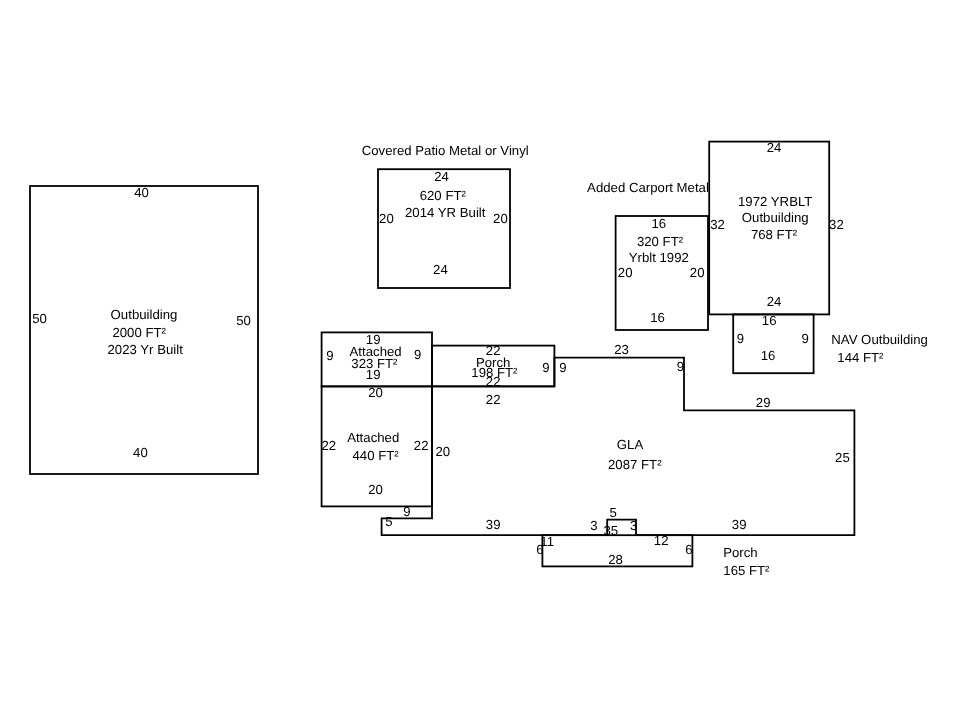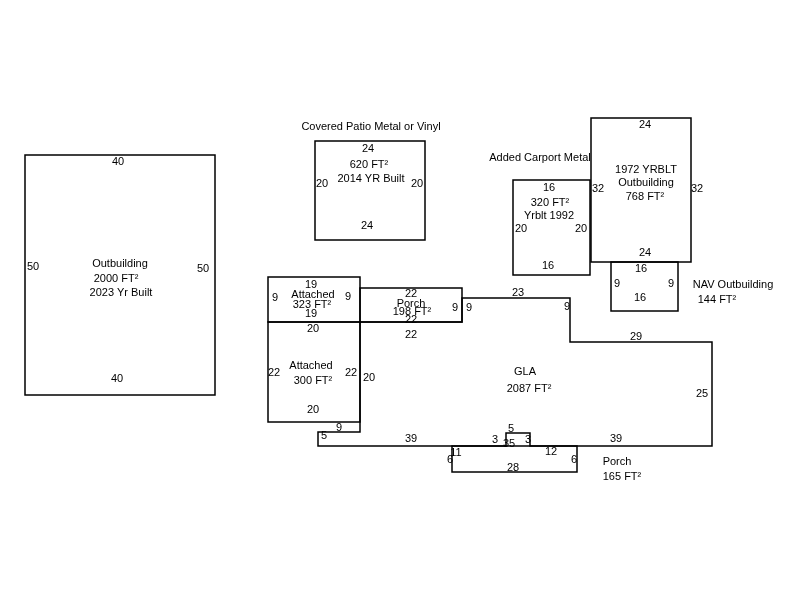--- a/index.html
+++ b/index.html
@@ -92,30 +92,30 @@
   <span class="lbl" style="left:412px;top:311px">198 FT²</span>
   <span class="lbl" style="left:455px;top:307px">9</span>
   <span class="lbl" style="left:469px;top:307px">9</span>
   <span class="lbl" style="left:411px;top:319px">22</span>
   <span class="lbl" style="left:411px;top:334px">22</span>
 
   <span class="lbl" style="left:313px;top:328px">20</span>
   <span class="lbl" style="left:311px;top:365px">Attached</span>
   <span class="lbl" style="left:274px;top:372px">22</span>
   <span class="lbl" style="left:351px;top:372px">22</span>
-  <span class="lbl" style="left:313px;top:380px">300 FT²</span>
+  <span class="lbl" style="left:313px;top:380px">440 FT²</span>
   <span class="lbl" style="left:313px;top:409px">20</span>
 
   <span class="lbl" style="left:369px;top:377px">20</span>
   <span class="lbl" style="left:525px;top:371px">GLA</span>
   <span class="lbl" style="left:529px;top:388px">2087 FT²</span>
   <span class="lbl" style="left:518px;top:292px">23</span>
   <span class="lbl" style="left:567px;top:306px">9</span>
   <span class="lbl" style="left:636px;top:336px">29</span>
-  <span class="lbl" style="left:702px;top:393px">25</span>
+  <span class="lbl" style="left:702px;top:382px">25</span>
   <span class="lbl" style="left:616px;top:438px">39</span>
   <span class="lbl" style="left:551px;top:451px">12</span>
   <span class="lbl" style="left:528px;top:439px">3</span>
   <span class="lbl" style="left:511px;top:428px">5</span>
   <span class="lbl" style="left:509px;top:443px">35</span>
   <span class="lbl" style="left:495px;top:439px">3</span>
   <span class="lbl" style="left:456px;top:452px">11</span>
   <span class="lbl" style="left:411px;top:438px">39</span>
   <span class="lbl" style="left:339px;top:427px">9</span>
   <span class="lbl" style="left:324px;top:435px">5</span>

